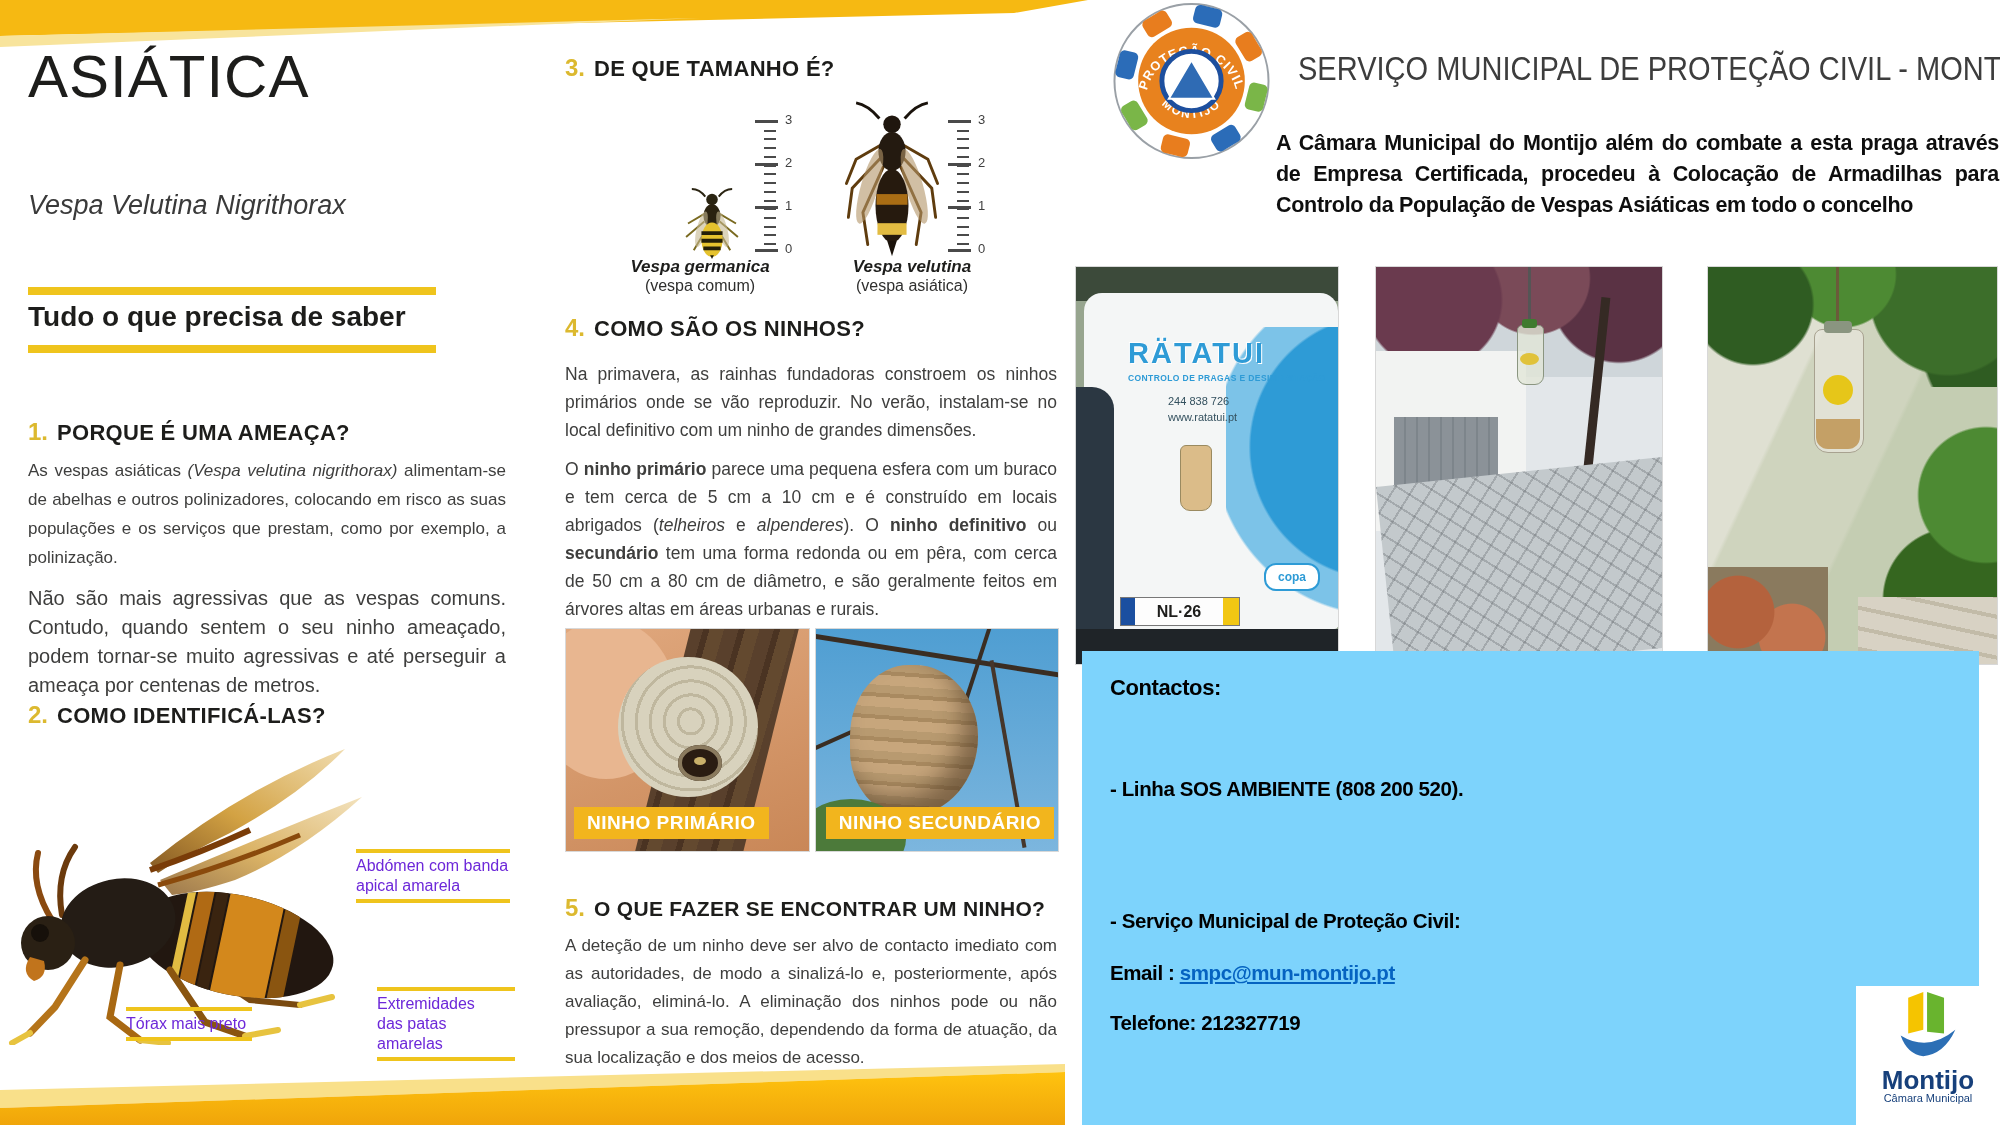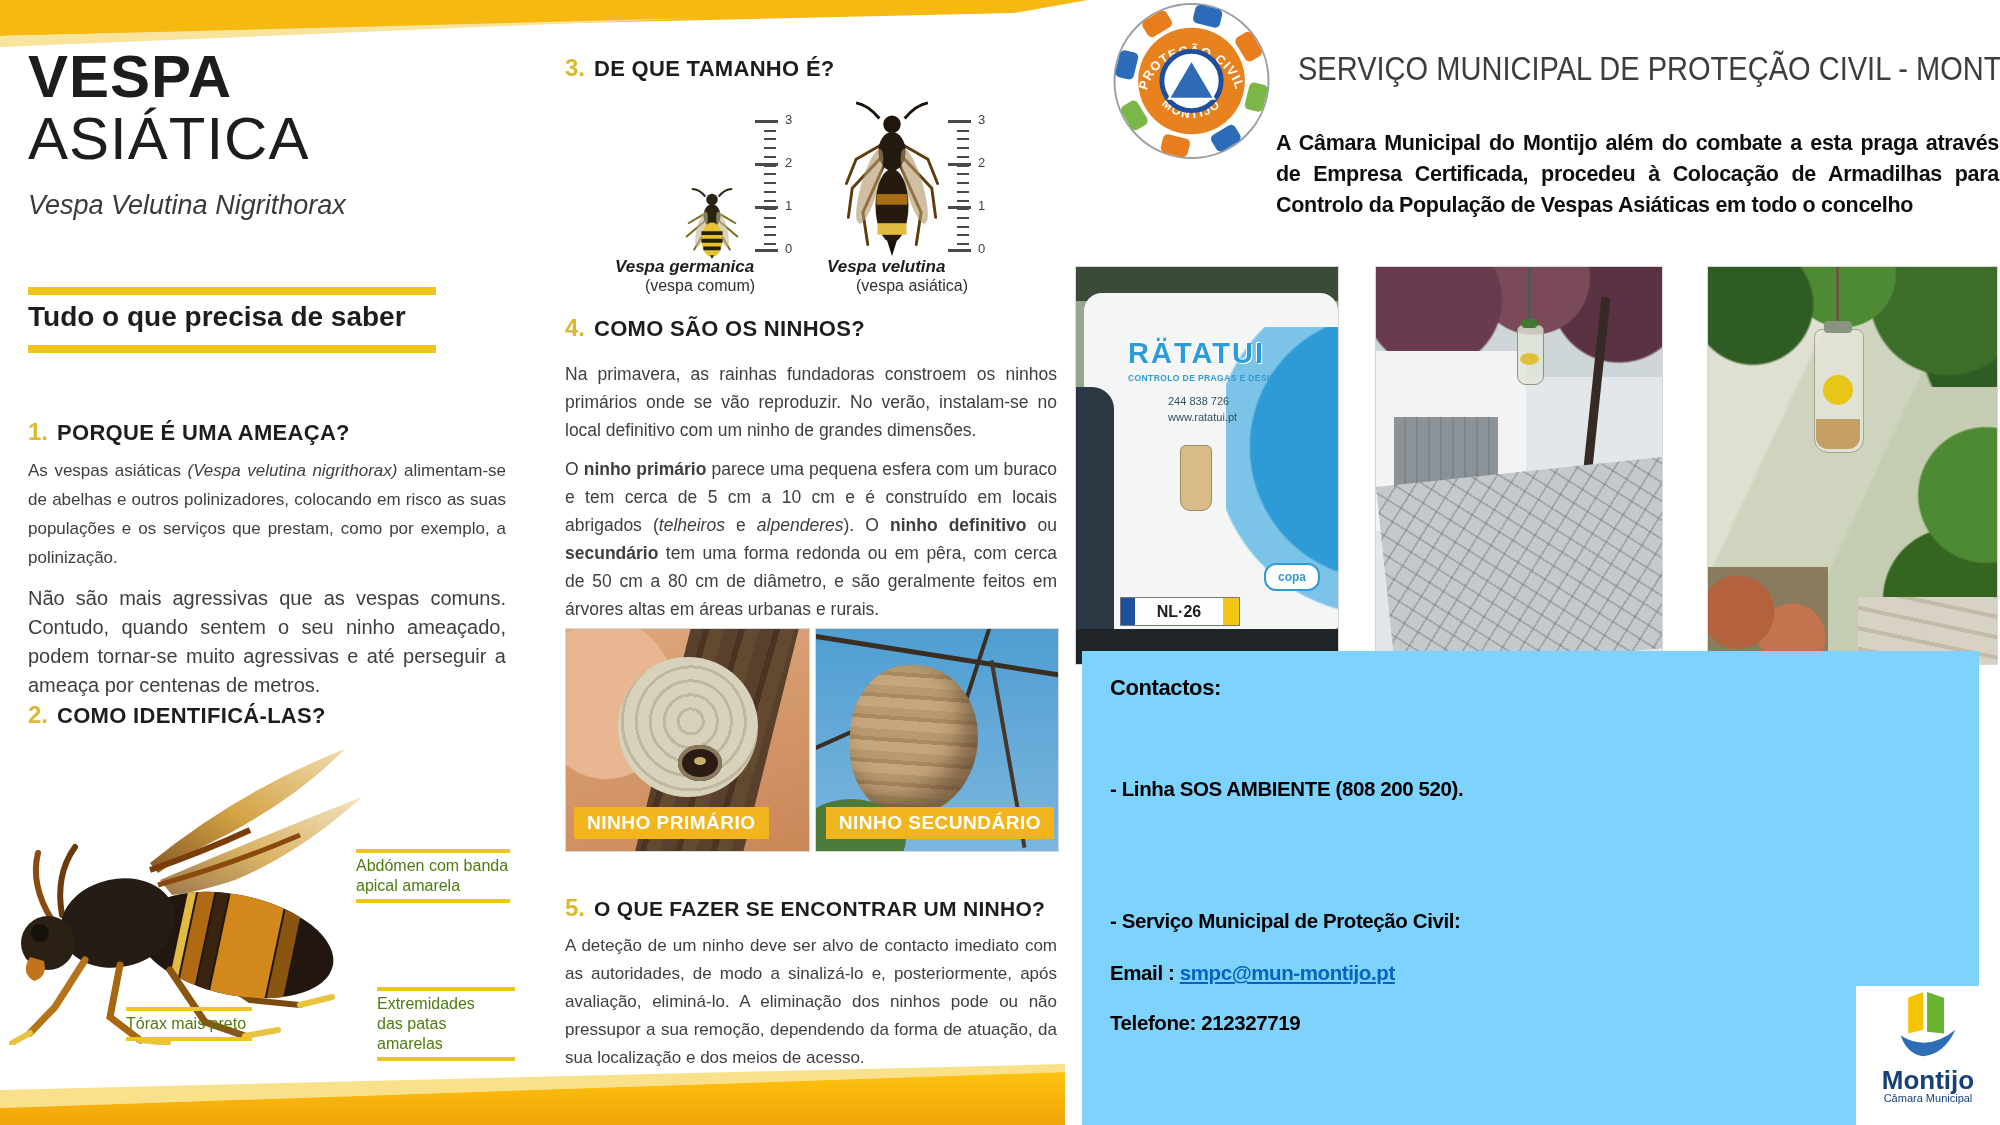--- a/index.html
+++ b/index.html
@@ -6,30 +6,30 @@
   .page{position:relative;width:2000px;height:1125px;background:#fff;overflow:hidden;
         font-family:"Liberation Sans",sans-serif;color:#1d1d1b}
   .abs{position:absolute}
   .b{font-weight:bold}.i{font-style:italic}
   .jt{text-align:justify}
   .para{color:#3e3e3d;font-size:17px;line-height:29px}
   .num{color:#dcb92f;font-weight:bold;font-size:24px;margin-right:9px}
   .sechead{font-weight:bold;font-size:22px;letter-spacing:.3px;color:#1d1d1b;white-space:nowrap}
   .ybar{background:#efc41d;height:8px}
   .lblrule{background:#efc41d;height:4px;margin:3px 0}
-  .lbl{font-size:16px;line-height:20px;color:#4d7c0f}
+  .lbl{font-size:16px;line-height:20px;color:#6d28d9}
   .badge{position:absolute;background:#f2b51d;color:#fff;font-weight:bold;font-size:19px;
          padding:5px 13px;letter-spacing:.5px;white-space:nowrap}
   .photo{position:absolute;overflow:hidden;border:1px solid #d8d8d8;background:#eee}
   .ruler{position:absolute;width:46px}
   .rshorts{position:absolute;left:11px;top:1px;width:12px;height:130px;
            background:repeating-linear-gradient(to bottom,#4a4a4a 0 2px,transparent 2px 8.73px)}
   .rlong{position:absolute;left:2px;width:23px;height:3px;background:#4a4a4a}
   .rnum{position:absolute;left:30px;top:-8px;font-size:13px;color:#3f3f3f}
-  .cap1{font-size:17px;font-weight:bold;font-style:italic;}
+  .cap1{font-size:17px;font-weight:bold;font-style:italic;text-align:center}
   .cap2{font-size:16px;text-align:center;color:#2f2f2e}
   .rtitle{font-size:33px;color:#3d3d3d;white-space:nowrap;transform:scaleX(.88);transform-origin:0 0}
   .intro{font-weight:bold;font-size:21.5px;line-height:31px;letter-spacing:-.3px;color:#0e0e0e}
   .cline{position:absolute;left:28px;font-weight:bold;font-size:20.5px;letter-spacing:-.4px;color:#000}
   .clink{color:#0563c1;text-decoration:underline;cursor:pointer}
   .vantxt{color:#2e9bd6;font-weight:bold}
 </style>
 </head>
 <body>
 
@@ -44,21 +44,20 @@
         <linearGradient id="bgrad" x1="0" y1="0" x2="0" y2="1">
       <stop offset="0" stop-color="#ffc30f"></stop>
           <stop offset="1" stop-color="#f0a50a"></stop>
         </linearGradient>
       </defs>
     <polygon points="0,40 1065,14 1065,22 0,58" fill="#f9e08a"></polygon>
     <polygon points="0,58 1065,22 1065,75 0,75" fill="url(#bgrad)"></polygon>
   </svg>
 
   <div class="abs" style="left:28px;top:46px">
-    <div style="font-size:60px;line-height:62px;font-weight:bold;letter-spacing:1px">VESPA</div>
     <div style="font-size:60px;line-height:62px;font-weight:normal;letter-spacing:1px">ASIÁTICA</div>
   </div>
   <div class="abs i" style="left:28px;top:190px;font-size:27px;color:#3a3a3a">Vespa Velutina Nigrithorax</div>
 
   <div class="abs ybar" style="left:28px;top:287px;width:408px"></div>
   <div class="abs b" style="left:28px;top:301px;font-size:28px">Tudo o que precisa de saber</div>
   <div class="abs ybar" style="left:28px;top:345px;width:408px"></div>
 
   <div class="abs" style="left:28px;top:418px">
     <span class="num">1.</span><span class="sechead">PORQUE É UMA AMEAÇA?</span>

